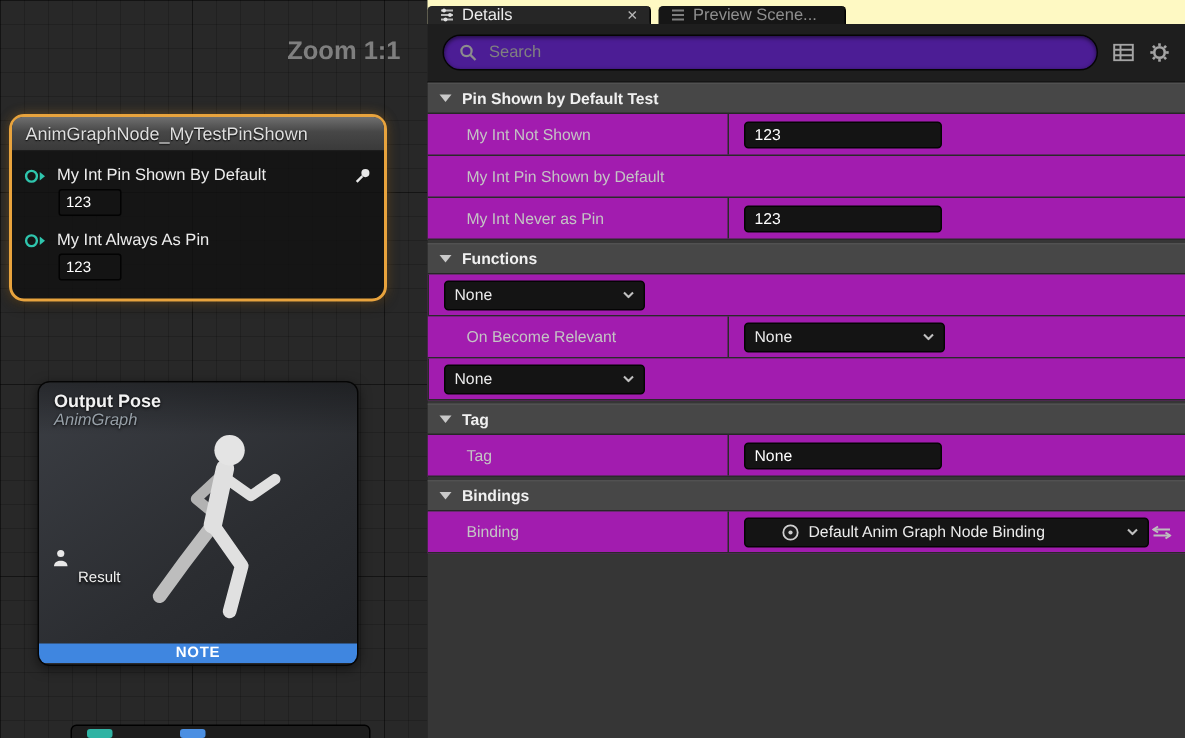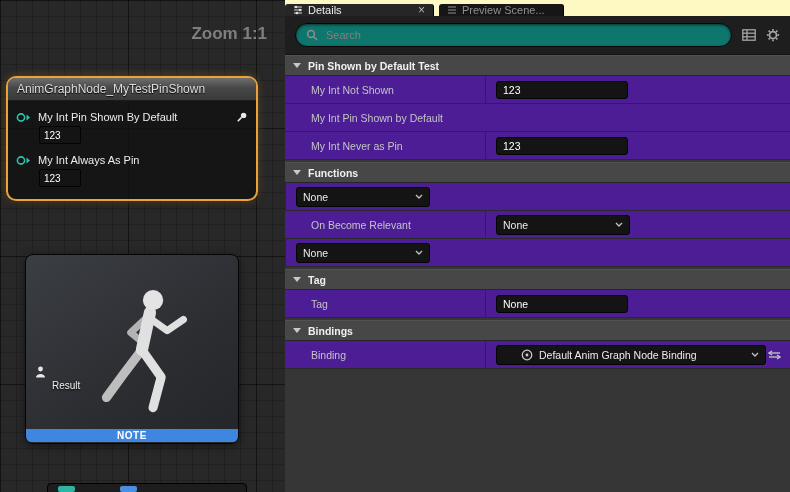--- a/index.html
+++ b/index.html
@@ -87,40 +87,40 @@
   .tab{display:flex;align-items:center;gap:5px;padding:0 8px;font-size:11px;border-right:1px solid #000;}
   .tab.active{background:#262626;color:#ececec;width:132px;border-radius:3px 3px 0 0;}
   .tab.inactive{background:#161616;color:#8f8f8f;width:108px;margin-left:5px;border-radius:3px 3px 0 0;}
   .tab .tab-title{flex:1;white-space:nowrap;overflow:hidden;}
   .tab .close{color:#b5b5b5;font-size:12px;line-height:10px;}
   .toolbar{
     height:38px;background:#1e1e1e;border-bottom:1px solid #151515;
     display:flex;align-items:center;gap:10px;padding:0 10px;flex:none;
   }
   .search-box{
-    flex:1;height:22px;border-radius:12px;background:#0f766e;
+    flex:1;height:22px;border-radius:12px;background:#4c1d95;
     border:1px solid #050505;display:flex;align-items:center;gap:6px;padding:0 10px;
     box-shadow:inset 0 1px 3px rgba(0,0,0,.6);
   }
   .search-box input{
     flex:1;background:transparent;border:none;outline:none;
     color:#c9c9c9;font-size:11px;font-family:"Liberation Sans", sans-serif;
   }
   .search-box input::placeholder{color:#808080;}
   .toolbar-icon{display:flex;align-items:center;flex:none;}
   .sections{flex:1;overflow:hidden;}
   .section-header{
     height:19px;background:#474747;border-bottom:1px solid #262626;border-top:1px solid #515151;
     display:flex;align-items:center;gap:7px;padding:0 0 0 8px;margin-top:2px;
   }
   .section-header:first-child{margin-top:0;}
   .tri{width:0;height:0;border-left:4px solid transparent;border-right:4px solid transparent;border-top:5px solid #c9c9c9;}
   .section-title{font-size:10.5px;font-weight:bold;color:#f0f0f0;}
   .prow{
-    height:27px;display:flex;align-items:stretch;border-bottom:1px solid #2a2a2a;background:#4c1d95;
+    height:27px;display:flex;align-items:stretch;border-bottom:1px solid #2a2a2a;background:#a21caf;
   }
   .prow-label{
     width:200px;flex:none;display:flex;align-items:center;padding-left:26px;
     font-size:10.5px;color:#c4c4c4;box-sizing:border-box;white-space:nowrap;
   }
   .prow-value{
     flex:1;display:flex;align-items:center;border-left:1px solid #2a2a2a;
     padding-left:10px;padding-right:6px;
   }
   .text-input{
@@ -190,20 +190,24 @@
 
         <line x1="60" y1="27" x2="52" y2="64" stroke="#e0e0e0" stroke-width="12" stroke-linecap="round"></line>
 
         <circle cx="63" cy="15" r="10" fill="#e4e4e4"></circle>
 
         <polyline points="52,64 71,91 63,121" fill="none" stroke="#e0e0e0" stroke-width="9" stroke-linecap="round" stroke-linejoin="round"></polyline>
 
         <polyline points="60,33 77,45 93,34" fill="none" stroke="#e0e0e0" stroke-width="7" stroke-linecap="round" stroke-linejoin="round"></polyline>
       </svg>
     </span>
+    <div class="output-node-header">
+      <div class="output-node-title">Output Pose</div>
+      <div class="output-node-subtitle">AnimGraph</div>
+    </div>
     <div class="result-pin">
       <span>
         <svg width="11" height="12" viewBox="0 0 11 12">
           <circle cx="5.5" cy="3" r="2.4" fill="#e8e8e8"></circle>
           <path d="M1 11.5 c0-4.8 9-4.8 9 0 z" fill="#e8e8e8"></path>
         </svg>
       </span>
       <span class="result-pin-label">Result</span>
     </div>
     <div class="note-bar">

